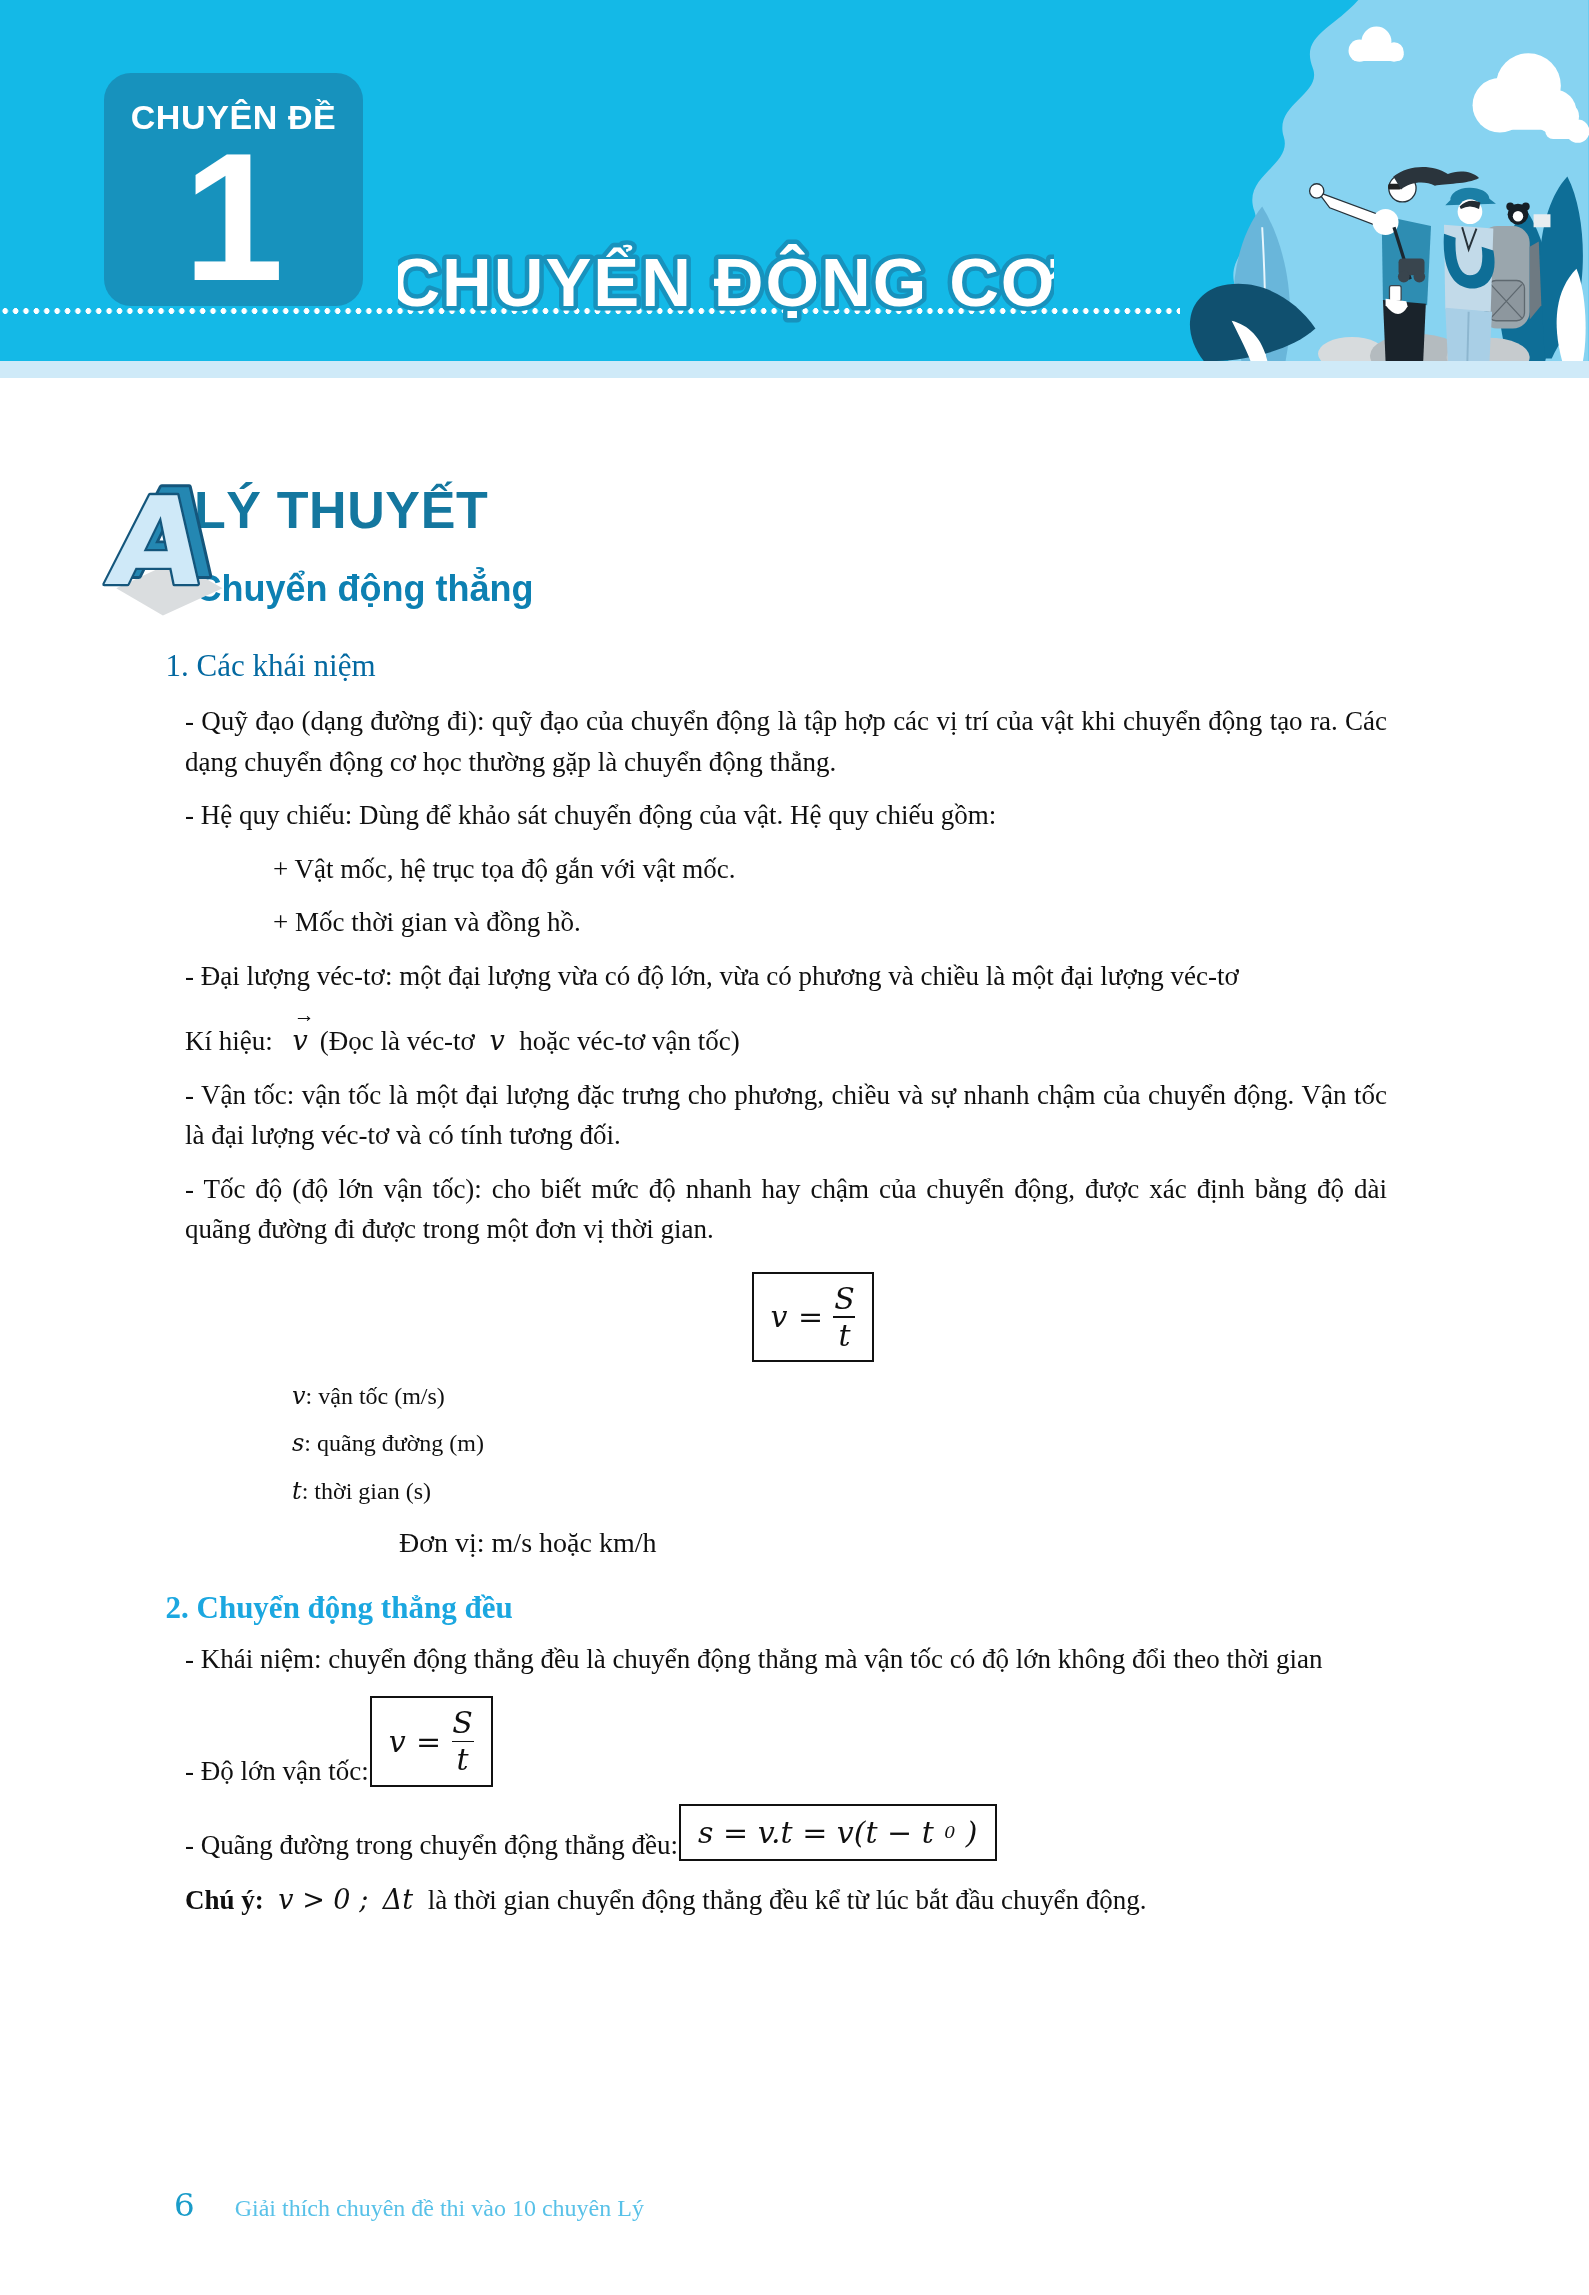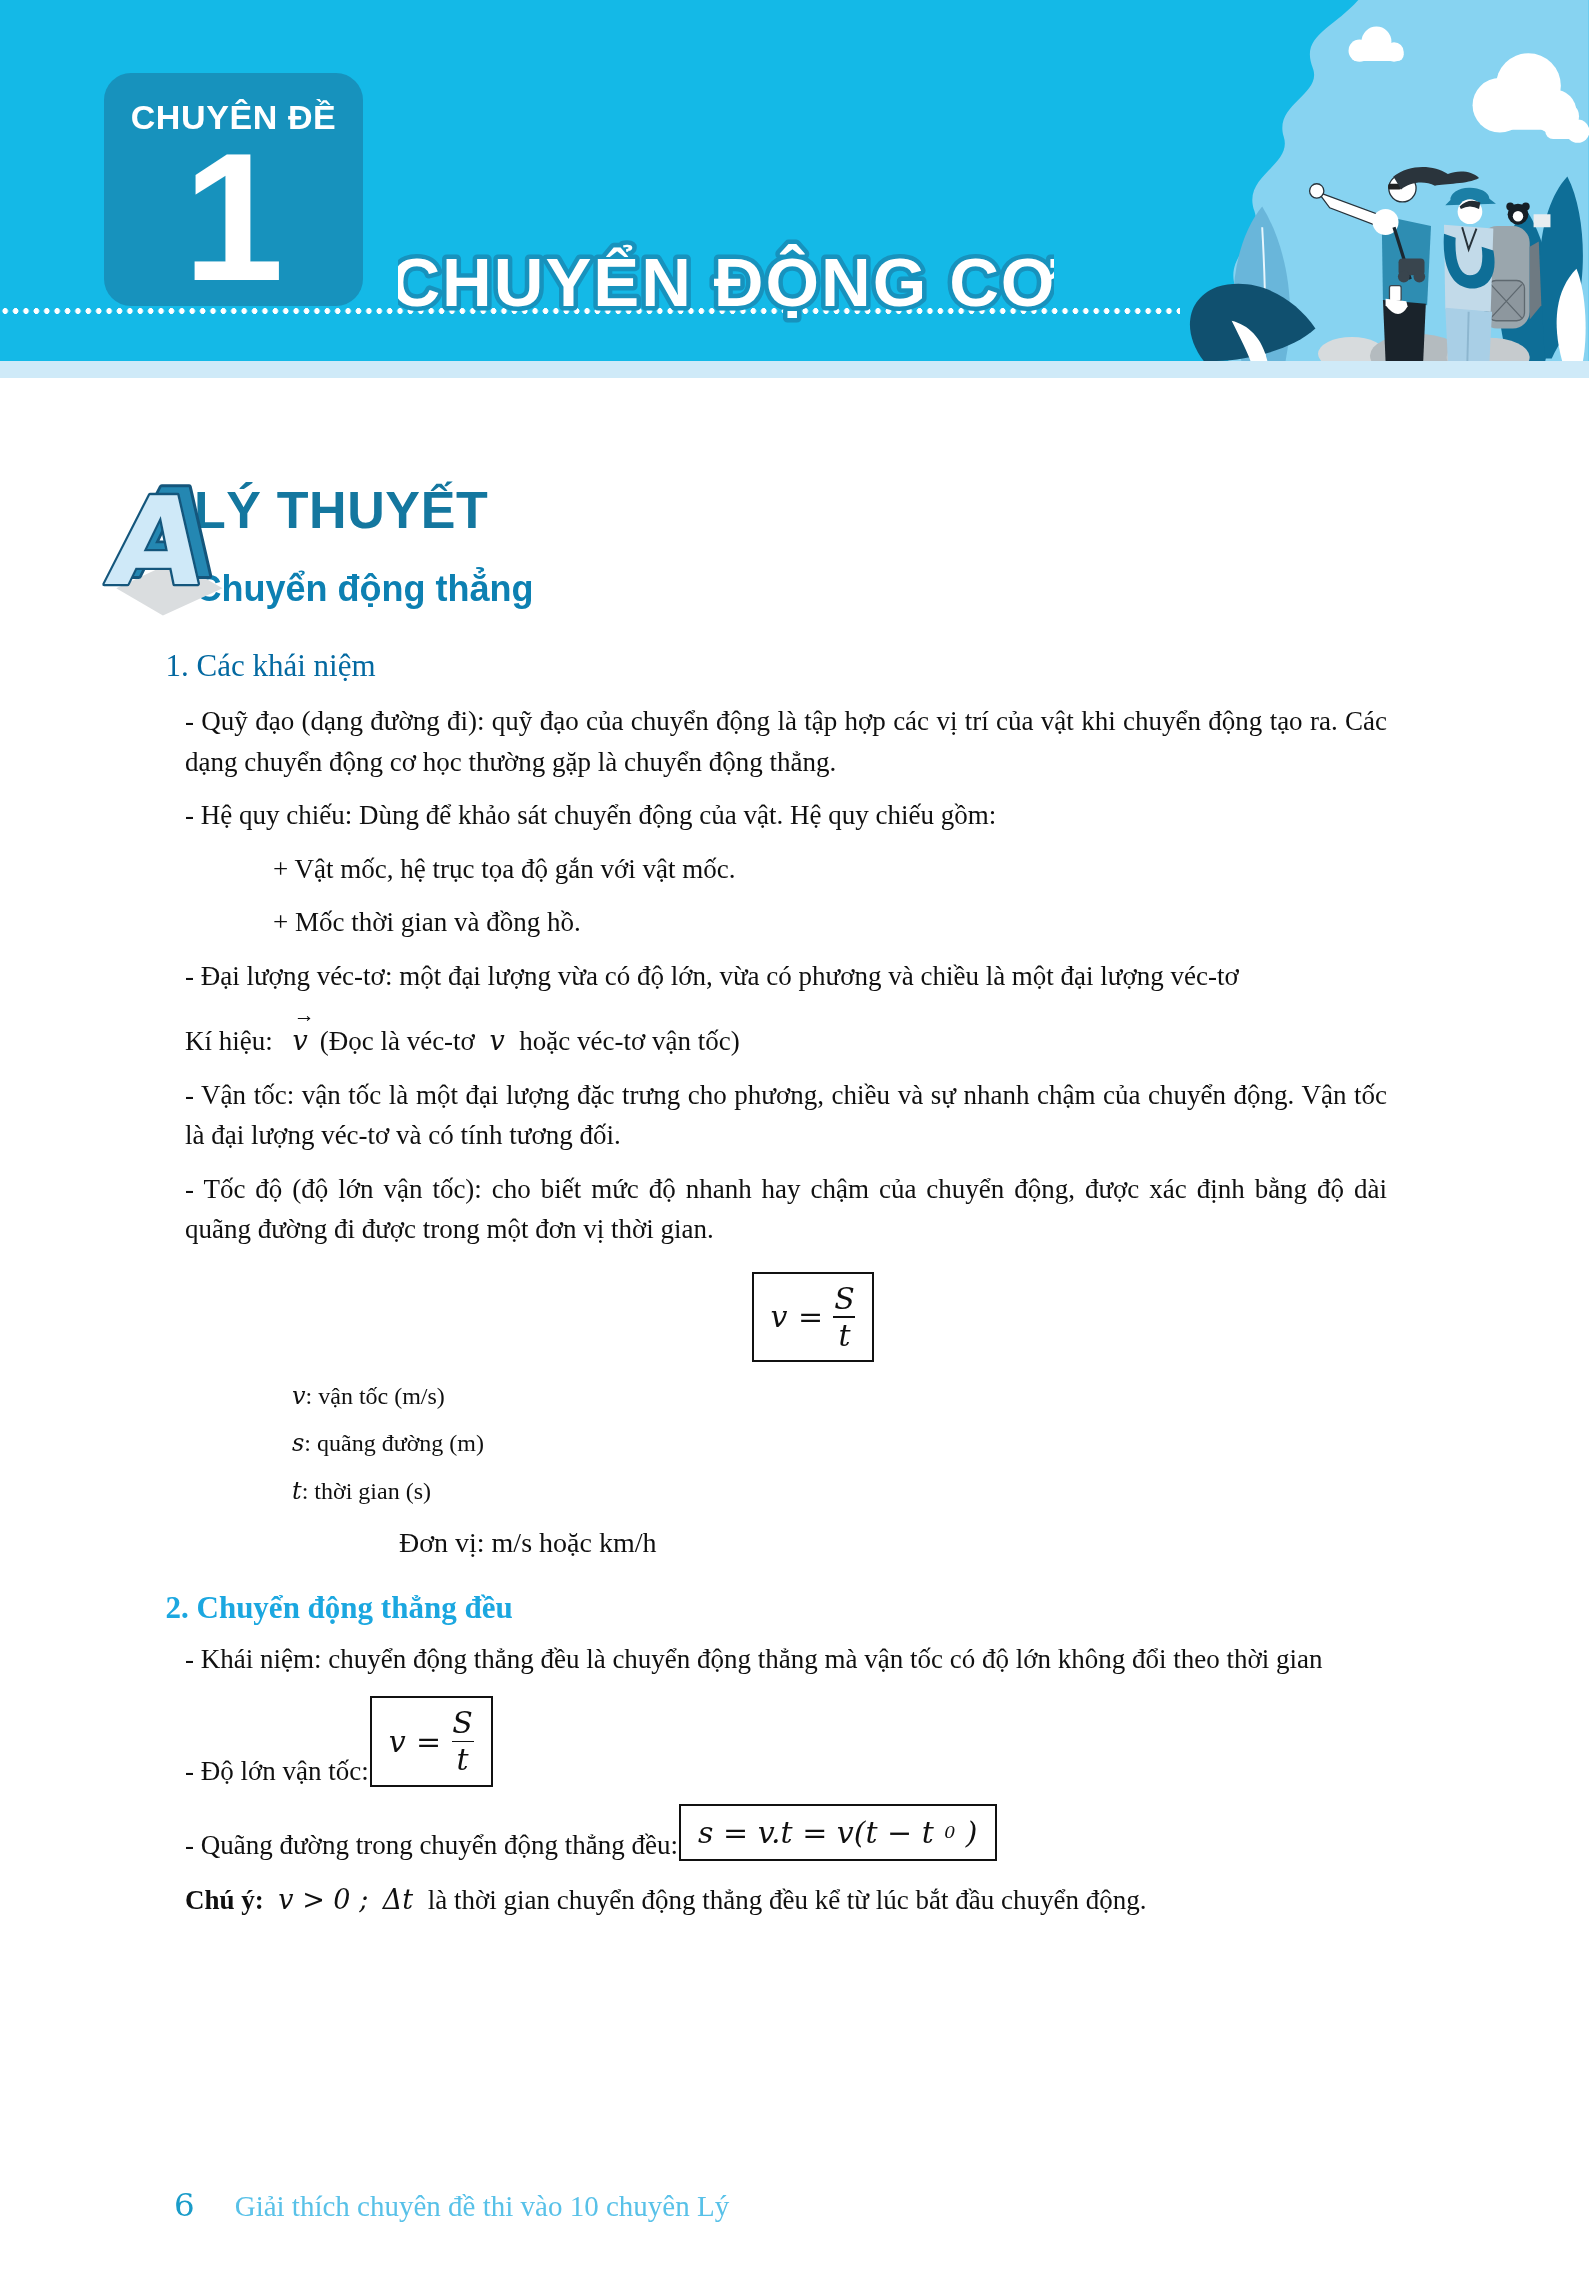--- a/index.html
+++ b/index.html
@@ -67,21 +67,21 @@
   .def-item { font-size:24px; margin:19.5px 0; }
   .unit-line { margin-left:107px; font-size:28px; margin-top:22px; }
   .inline-row { display:flex; align-items:flex-end; gap:1px; margin:17px 0; }
   .row-label { font-size:27px; }
   .dist-box sub { font-size:17.5px; }
   .note-line { margin-top:23.4px; font-size:27px; }
   .note-label { font-weight:bold; }
   
   .footer { position:absolute; left:174px; top:2186px; display:flex; align-items:baseline; gap:40px; }
   .page-number { font-family:"DejaVu Serif",serif; font-size:32.5px; color:#1a9cc9; }
-  .footer-text { font-size:29px; color:#58c1e8; }
+  .footer-text { font-size:24px; color:#58c1e8; }
 </style>
 </head>
 <body>
 
 <div class="page">
 
   <div class="banner">
 
     <svg class="illustration" width="627" height="361" viewBox="0 0 965 556">
       <path fill="#87d3f1" d="M610,0 C570,45 520,55 540,105 C555,145 480,160 495,210 C510,255 430,270 450,325 C465,370 405,390 420,440 C432,482 400,505 410,556 L965,556 L965,0 Z"></path>

